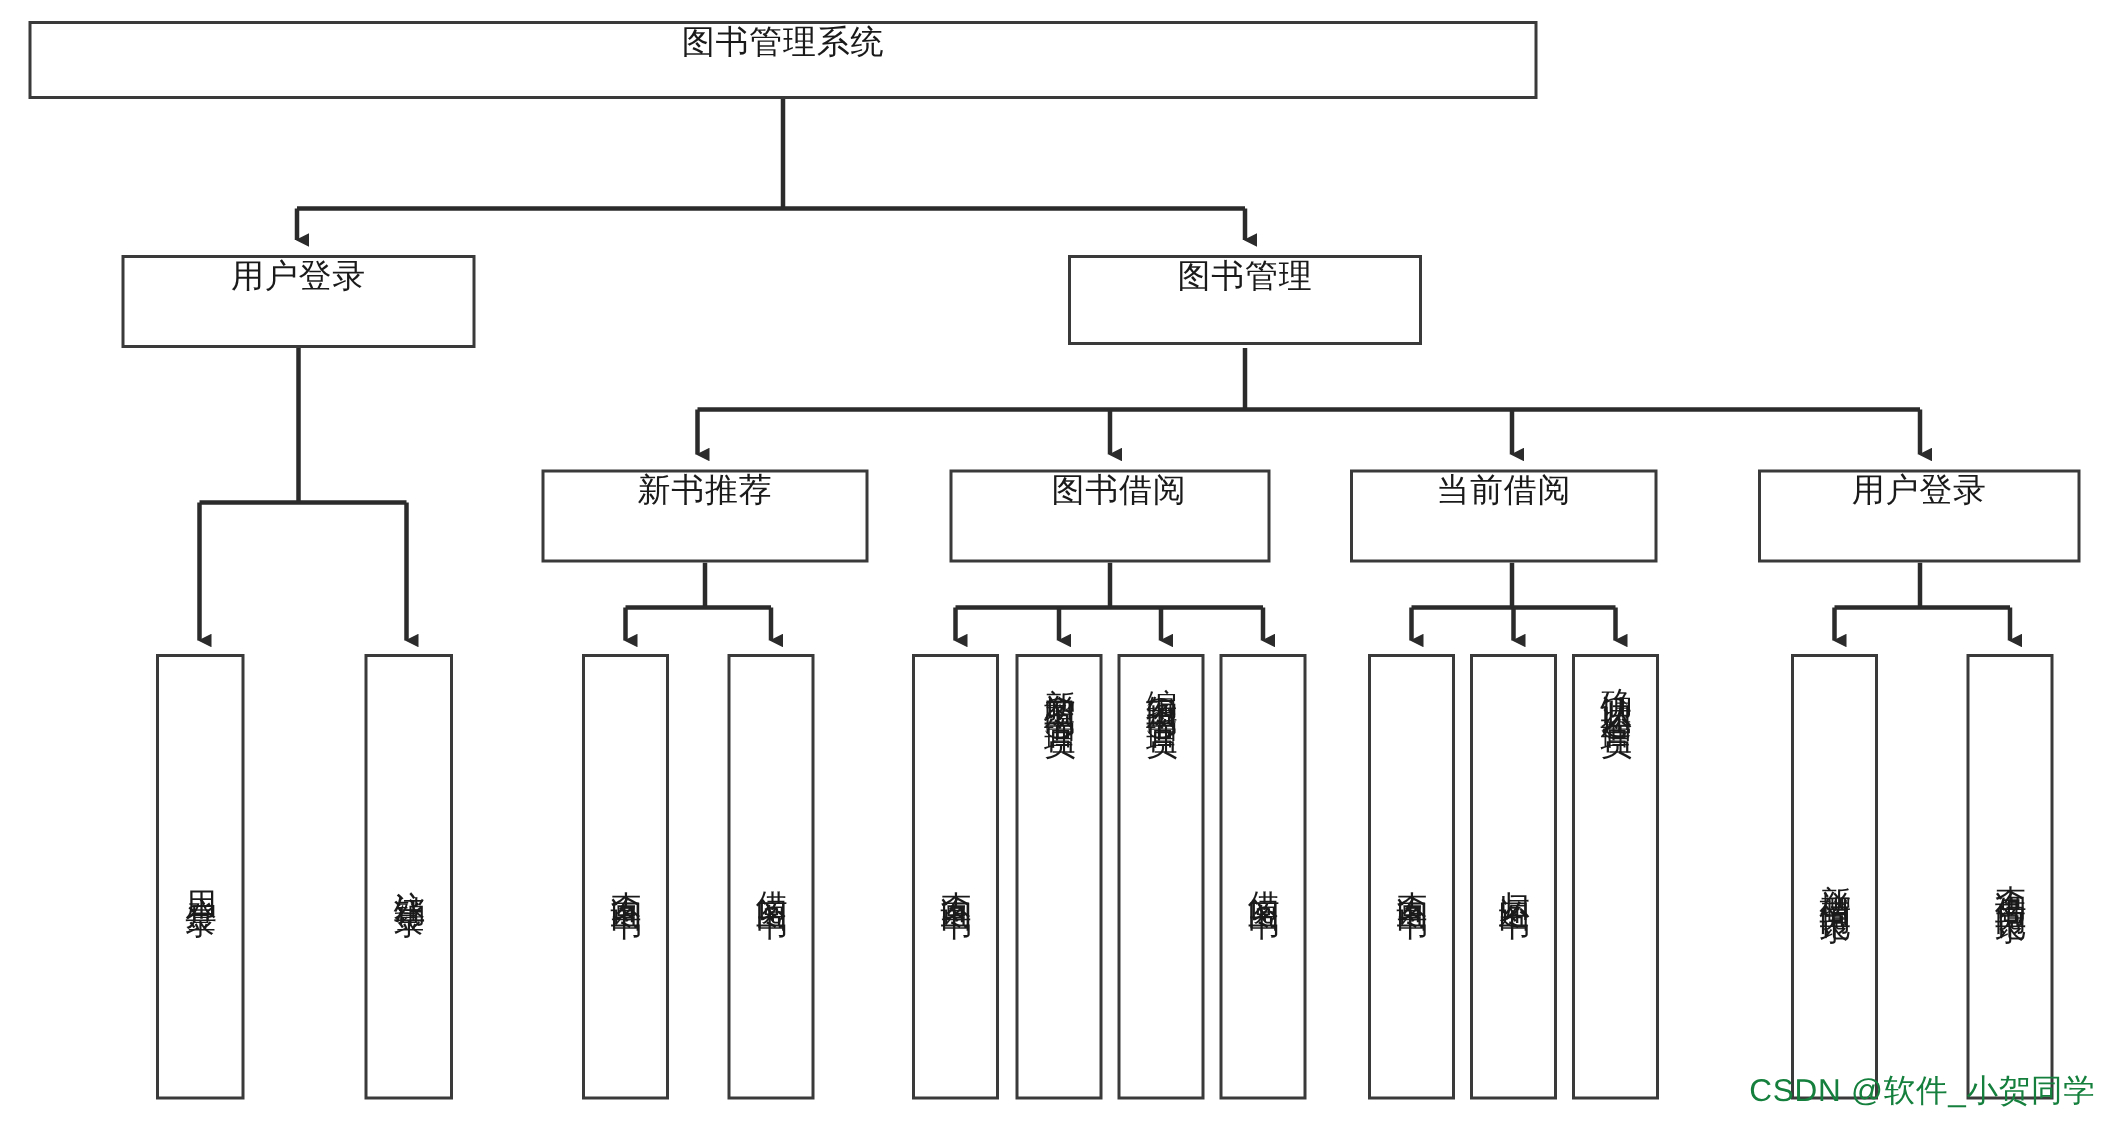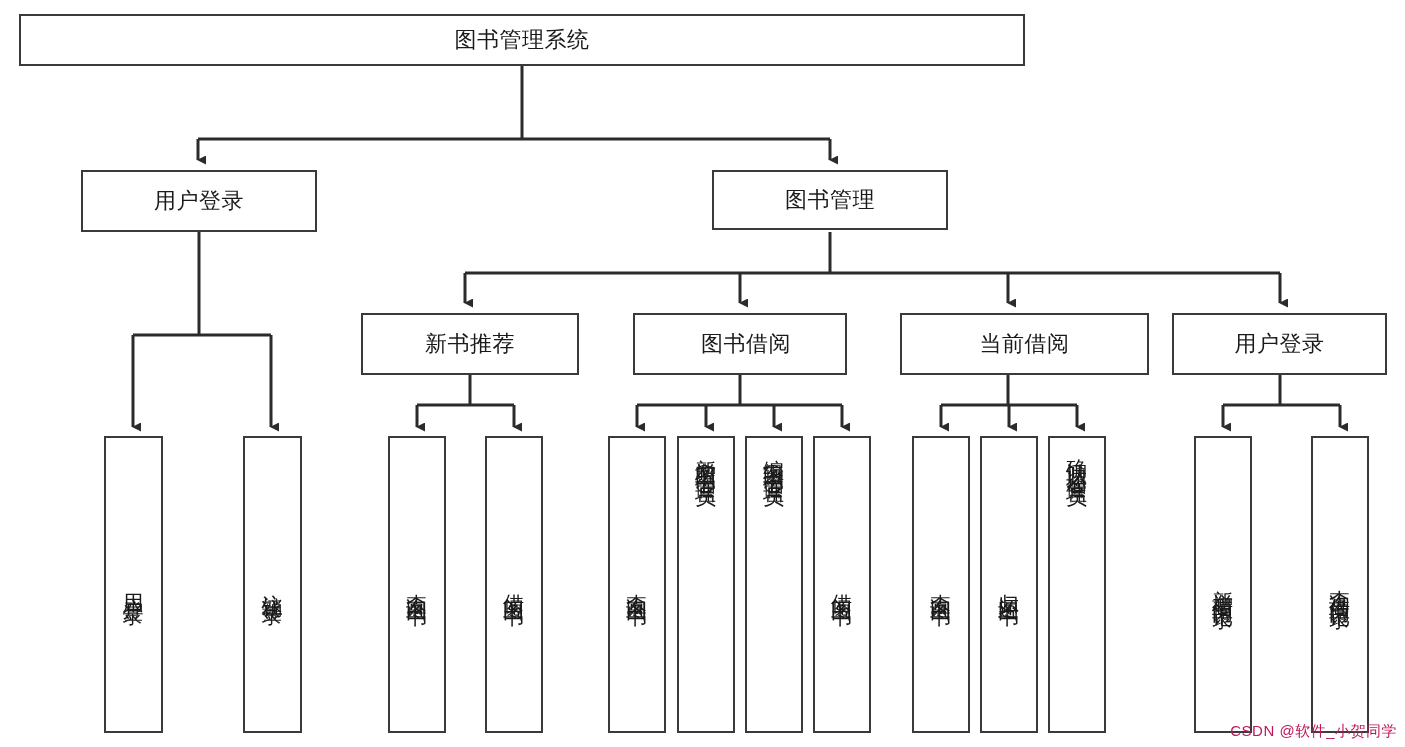--- a/index.html
+++ b/index.html
@@ -28,21 +28,20 @@
     width: 1405px;
     height: 747px;
     pointer-events: none;
   }
   .node {
     position: absolute;
     box-sizing: border-box;
     background: #ffffff;
     border: 2px solid #3a3a3a;
     display: flex;
-    align-items: center;
     justify-content: center;
     color: #1a1a1a;
   }
   .node-label {
     display: block;
     text-align: center;
     line-height: 1.12;
     letter-spacing: 0.5px;
     white-space: nowrap;
   }
@@ -68,22 +67,22 @@
     white-space: nowrap;
   }
   .node.leaf.centered {
     align-items: center;
     padding-top: 0;
   }
   .watermark {
     position: absolute;
     right: 8px;
     bottom: 6px;
-    font-size: 15px;
-    color: #be185d;
+    font-size: 21px;
+    color: #15803d;
     letter-spacing: 0.5px;
     white-space: nowrap;
     user-select: none;
   }
 </style>
 </head>
 <body>
 
 <div id="diagram-root">
 
@@ -150,21 +149,21 @@
   </div>
 
   <div class="node horiz" style="left:361px; top:313px; width:218px; height:62px;">
     <span class="node-label">新书推荐</span>
   </div>
 
   <div class="node horiz" style="left:633px; top:313px; width:214px; height:62px;padding-left:12px;">
     <span class="node-label">图书借阅</span>
   </div>
 
-  <div class="node horiz" style="left:900px; top:313px; width:249px; height:62px;">
+  <div class="node horiz" style="left:900px; top:313px; width:205px; height:62px;">
     <span class="node-label">当前借阅</span>
   </div>
 
   <div class="node horiz" style="left:1172px; top:313px; width:215px; height:62px;">
     <span class="node-label">用户登录</span>
   </div>
 
   <div class="node leaf centered" style="left:104px; top:436px; width:59px; height:297px;">
     <span class="node-label">用户登录</span>
   </div>

